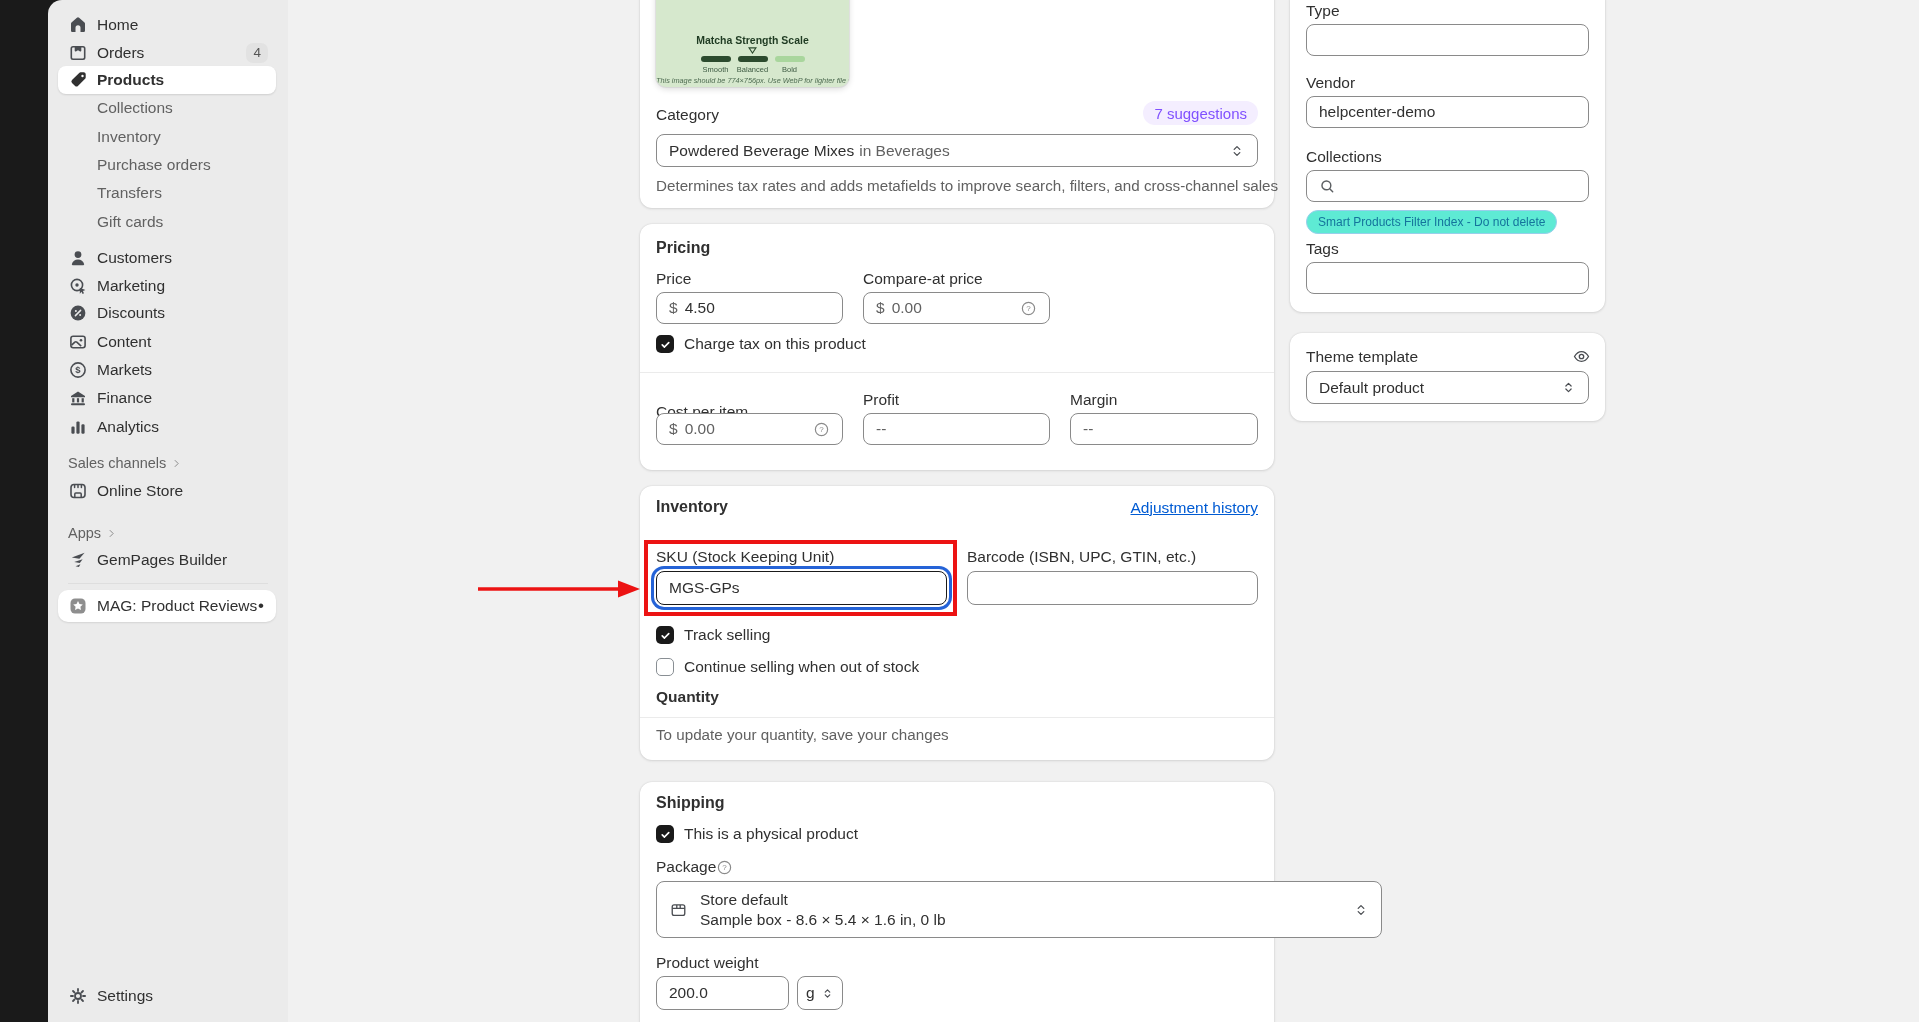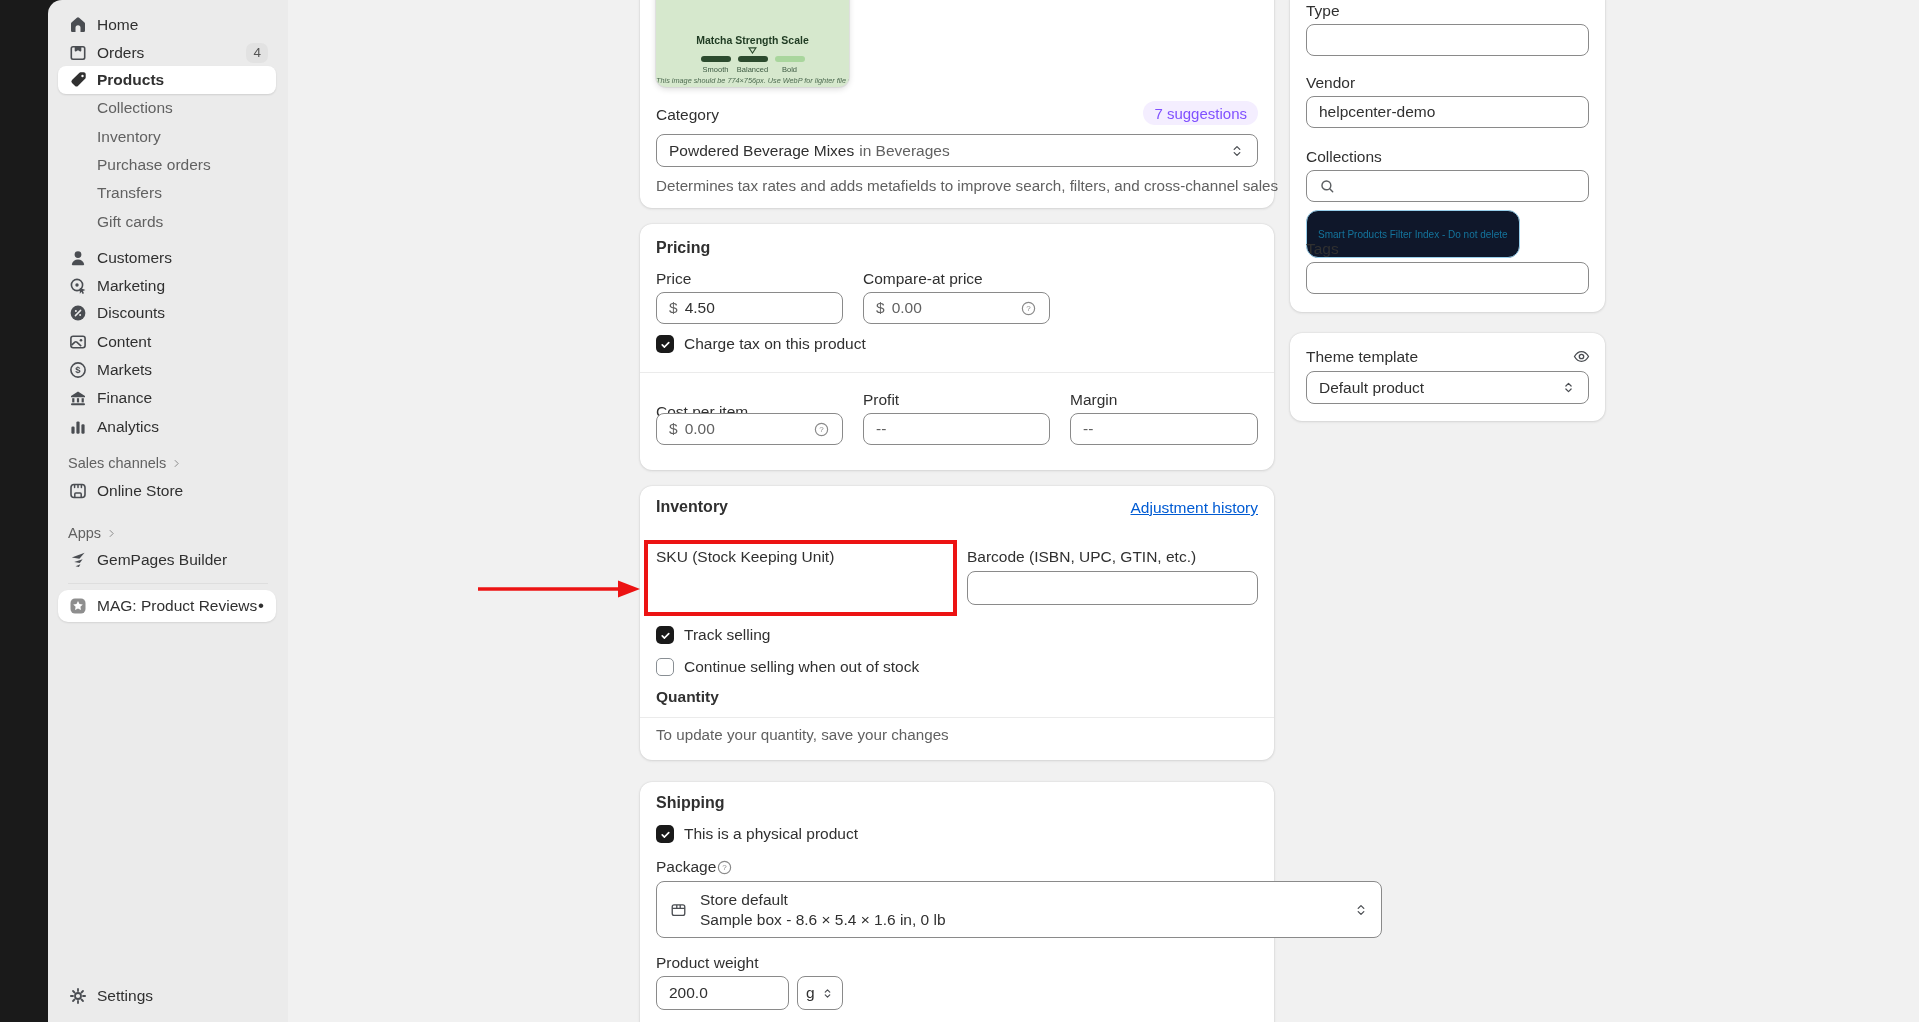--- a/index.html
+++ b/index.html
@@ -42,23 +42,23 @@
     color:#303030;cursor:pointer;}
   .ck{width:18px;height:18px;border-radius:5px;box-sizing:border-box;flex:0 0 18px;}
   .ck.on{background:#1a1a1a;display:flex;align-items:center;justify-content:center;}
   .ck.off{background:#fff;border:1.7px solid #898f94;}
 
   
   .sugg{position:absolute;right:16px;top:153px;height:24px;display:flex;align-items:center;
     padding:0 11px;border-radius:12px;background:#f4eeff;color:#8051ff;font-size:15px;cursor:pointer;}
 
   
-  .chip{position:absolute;display:inline-flex;align-items:center;height:22px;padding:12px 11px;
-    border-radius:12px;background:#0f172a;border:1px solid #98cfeb;color:#14749c;
-    font-size:10px;white-space:nowrap;cursor:pointer;}
+  .chip{position:absolute;display:inline-flex;align-items:center;height:22px;padding:0 11px;
+    border-radius:12px;background:#5eead4;border:1px solid #98cfeb;color:#14749c;
+    font-size:12px;white-space:nowrap;cursor:pointer;}
 
   
   .thumb{position:absolute;left:16px;top:0;width:193px;height:139px;border-radius:10px;
     background:#d6e8cd;overflow:hidden;cursor:pointer;
     box-shadow:0 0 0 1px rgba(0,0,0,.06),0 2px 6px rgba(0,0,0,.15);}
   .thumb-title{position:absolute;left:0;right:0;top:86px;text-align:center;font-size:10.5px;
     font-weight:700;color:#1f3b22;}
   .thumb-pointer{position:absolute;left:0;right:0;top:99px;display:flex;justify-content:center;}
   .thumb-bars{position:absolute;left:0;right:0;top:108px;display:flex;justify-content:center;gap:7px;}
   .tbar{width:30px;height:6px;border-radius:3px;}
@@ -365,20 +365,23 @@
     </div>
   </section>
 
   <section class="card" style="left:592px;top:486px;width:634px;height:274px;">
     <div class="hd" style="left:16px;top:12px;">Inventory</div>
     <div class="link" style="right:16px;top:13px;text-decoration:underline;">Adjustment history</div>
 
     <div class="lbl" style="left:16px;top:62px;">SKU (Stock Keeping Unit)</div>
     <div class="lbl" style="left:327px;top:62px;">Barcode (ISBN, UPC, GTIN, etc.)</div>
 
+    <div class="fld focus" style="left:16px;top:85px;width:291px;height:34px;">
+      <span>MGS-GPs</span>
+    </div>
     <div class="fld" style="left:327px;top:85px;width:291px;height:34px;">
       <span></span>
     </div>
 
     <div class="redbox" style="left:4px;top:54px;width:313px;height:76px;"></div>
 
     <div class="ckrow" style="left:16px;top:140px;">
       <span class="ck on">
         <svg width="13" height="13" viewBox="0 0 20 20">
             <path d="M5 10.5l3.4 3.4L15 7" stroke="#fff" stroke-width="2.6" fill="none" stroke-linecap="round" stroke-linejoin="round"></path>

